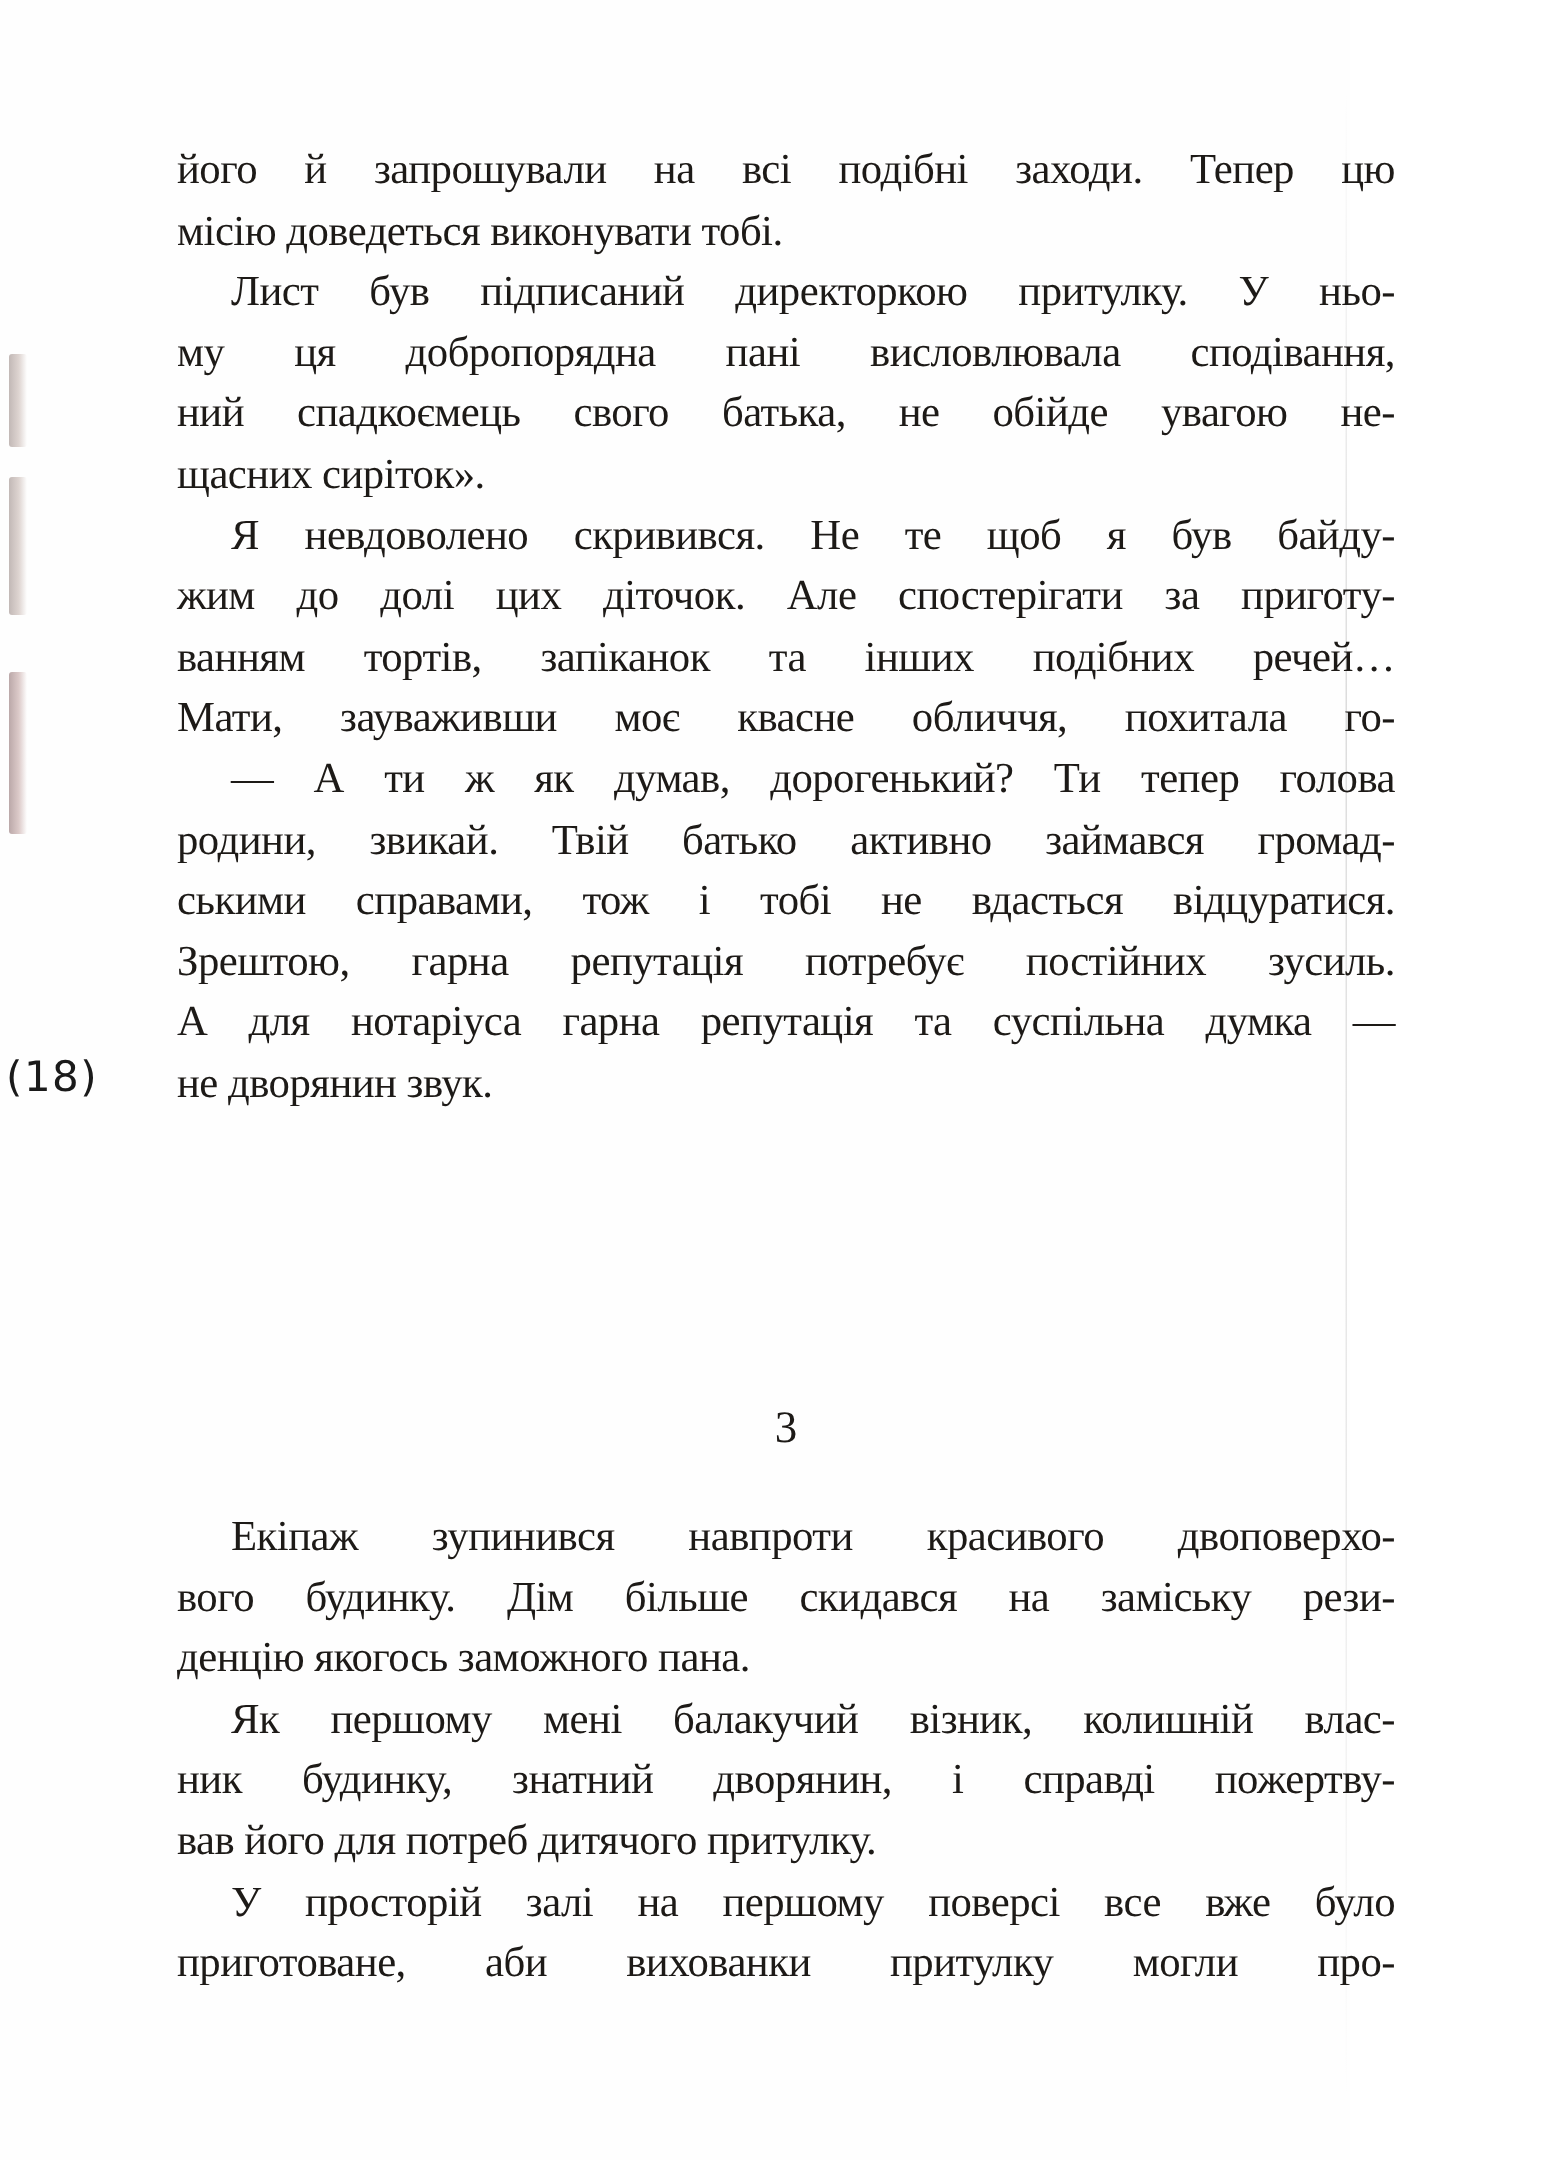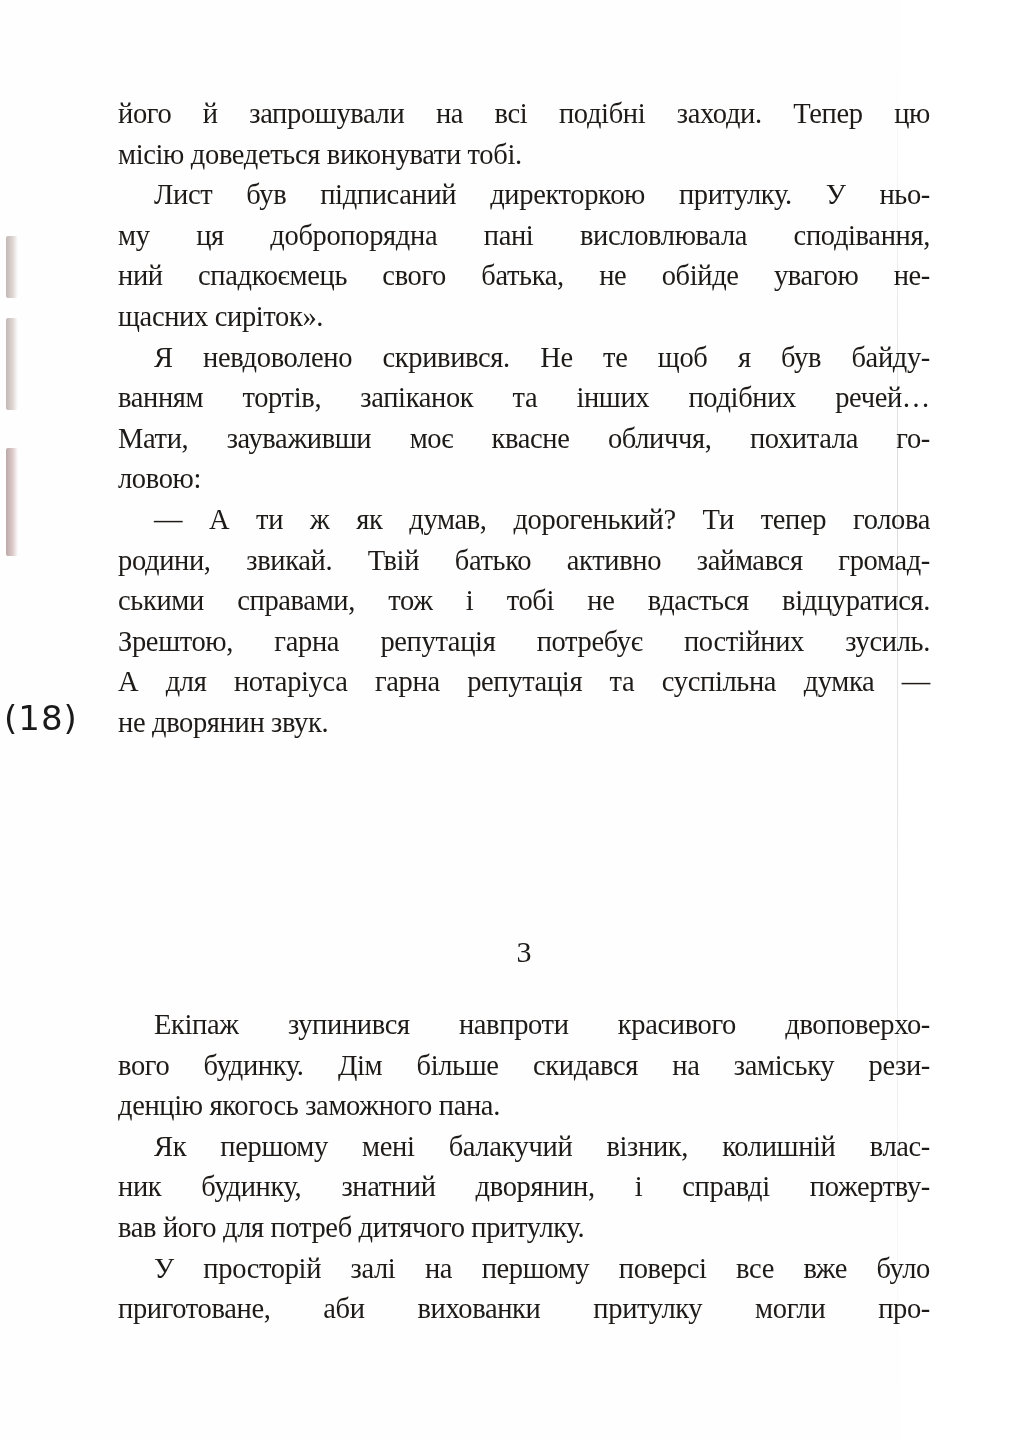--- a/index.html
+++ b/index.html
@@ -72,21 +72,21 @@
       width: 812px;
       text-align: center;
       font-size: 30px;
       line-height: 40px;
     }
     .page-number {
       position: absolute;
       left: 4px;
       top: 696px;
       font-family: "DejaVu Sans", "Liberation Sans", sans-serif;
-      font-size: 34px;
+      font-size: 28px;
       line-height: 44px;
       letter-spacing: 1px;
       color: #1a1a1a;
     }
   </style>
 </head>
 <body>
 
 <div class="page">
   <div class="binding-edge edge-1"></div>
@@ -100,23 +100,23 @@
         <span class="line last">місію доведеться виконувати тобі.</span>
       </div>
       <div>
         <span class="line indent">Лист був підписаний директоркою притулку. У ньо-</span>
         <span class="line">му ця добропорядна пані висловлювала сподівання,</span>
         <span class="line">ний спадкоємець свого батька, не обійде увагою не-</span>
         <span class="line last">щасних сиріток».</span>
       </div>
       <div>
         <span class="line indent">Я невдоволено скривився. Не те щоб я був байду-</span>
+        <span class="line">жим до долі цих діточок. Але спостерігати за приготу-</span>
         <span class="line">ванням тортів, запіканок та інших подібних речей…</span>
         <span class="line">Мати, зауваживши моє квасне обличчя, похитала го-</span>
-        <span class="line last">ловою:</span>
       </div>
       <div>
         <span class="line indent">— А ти ж як думав, дорогенький? Ти тепер голова</span>
         <span class="line">родини, звикай. Твій батько активно займався громад-</span>
         <span class="line">ськими справами, тож і тобі не вдасться відцуратися.</span>
         <span class="line">Зрештою, гарна репутація потребує постійних зусиль.</span>
         <span class="line">А для нотаріуса гарна репутація та суспільна думка —</span>
         <span class="line last">не дворянин звук.</span>
       </div>
     </div>

